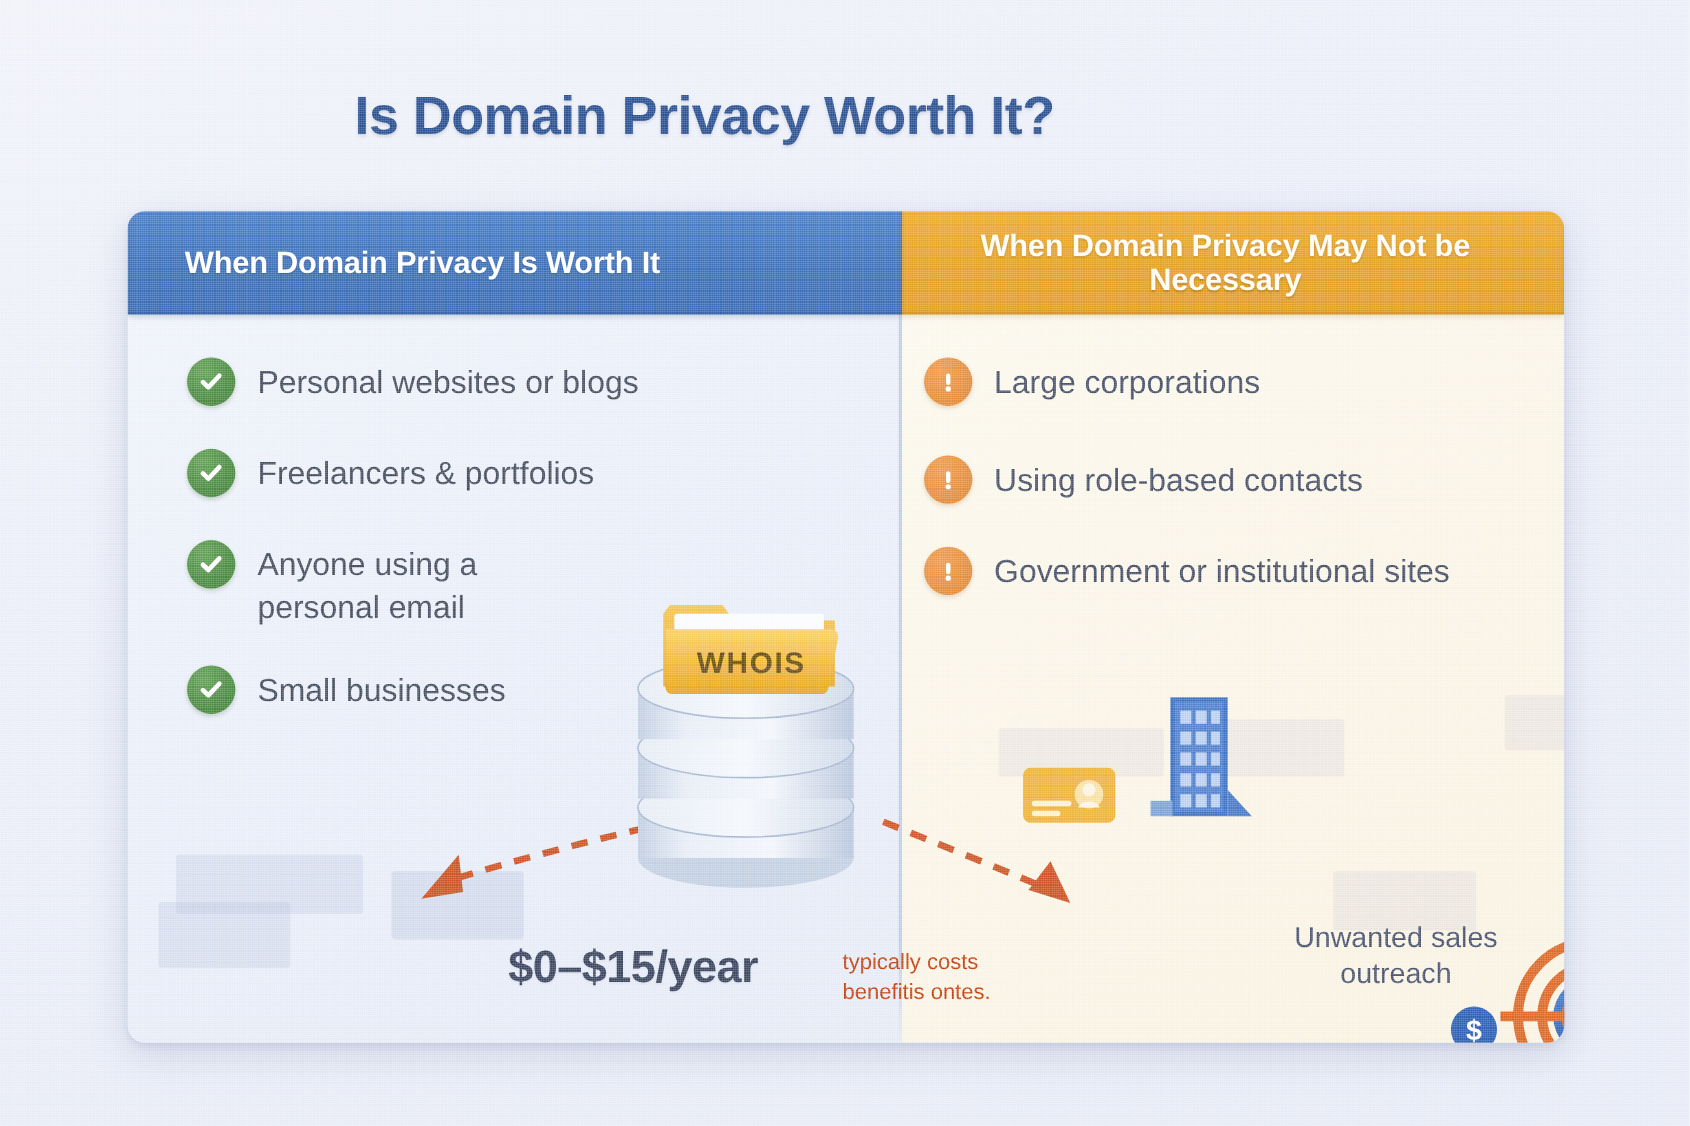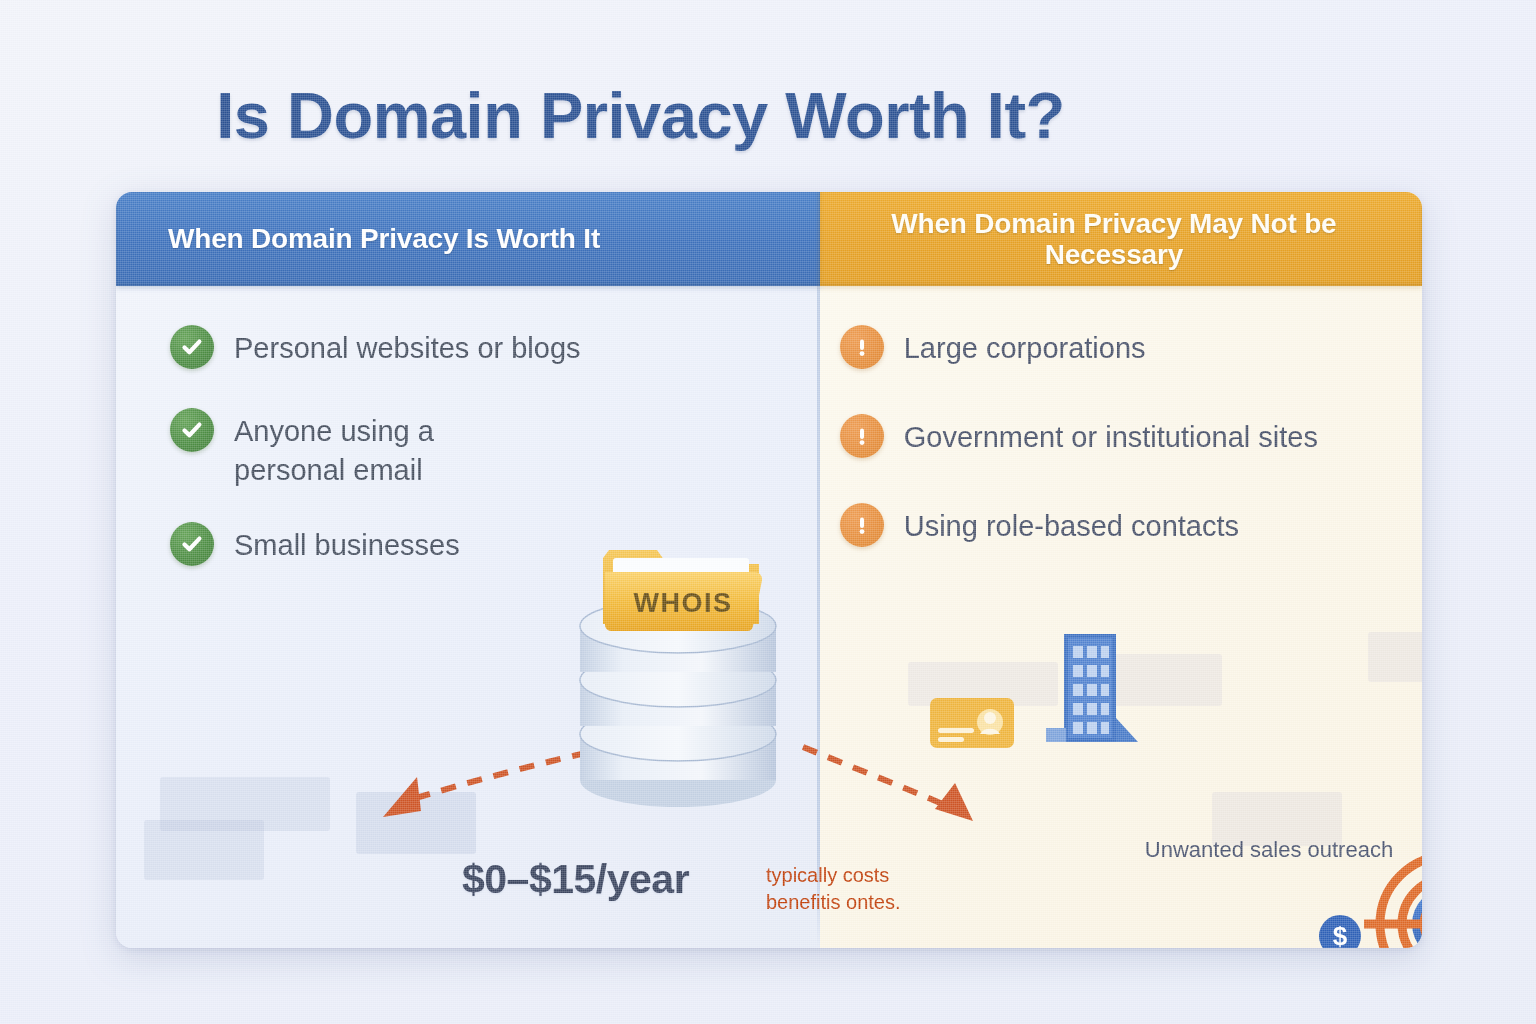--- a/index.html
+++ b/index.html
@@ -27,21 +27,21 @@
     z-index: 60;
   }
 
   
   .page-title {
     position: absolute;
     top: 78px;
     left: 0;
     width: 1281px;
     text-align: center;
-    font-size: 65px;
+    font-size: 49px;
     font-weight: bold;
     letter-spacing: -0.5px;
     color: #2c5293;
     text-shadow: 0 2px 3px rgba(120,135,170,0.30);
     z-index: 20;
   }
 
   
   .card {
     position: absolute;
@@ -189,21 +189,21 @@
     width: 170px;
     z-index: 14;
   }
 
   .outreach-label {
     position: absolute;
     left: 1134px;
     top: 836px;
     width: 270px;
     text-align: center;
-    font-size: 22px;
+    font-size: 26px;
     line-height: 1.28;
     color: #4a5470;
     z-index: 14;
   }
 
   
   .arrow-svg { position: absolute; z-index: 11; overflow: visible; }
 </style>
 </head>
 <body>
@@ -226,20 +226,28 @@
 
       <div class="list-item">
         <span class="bullet-icon ic-check">
           <svg width="26" height="26" viewBox="0 0 26 26">
               <path d="M5.5 13.4 L10.4 18.2 L20.4 7.6" stroke="#ffffff" stroke-width="4.2" fill="none" stroke-linecap="round" stroke-linejoin="round"></path>
             </svg>
         </span>
         <span class="item-text">Personal websites or blogs</span>
       </div>
 
+      <div class="list-item">
+        <span class="bullet-icon ic-check">
+          <svg width="26" height="26" viewBox="0 0 26 26">
+              <path d="M5.5 13.4 L10.4 18.2 L20.4 7.6" stroke="#ffffff" stroke-width="4.2" fill="none" stroke-linecap="round" stroke-linejoin="round"></path>
+            </svg>
+        </span>
+        <span class="item-text">Freelancers &amp; portfolios</span>
+      </div>
 
       <div class="list-item wide">
         <span class="bullet-icon ic-check">
           <svg width="26" height="26" viewBox="0 0 26 26">
               <path d="M5.5 13.4 L10.4 18.2 L20.4 7.6" stroke="#ffffff" stroke-width="4.2" fill="none" stroke-linecap="round" stroke-linejoin="round"></path>
             </svg>
         </span>
         <span class="item-text" style="max-width:215px">Anyone using a personal email</span>
       </div>
 
@@ -272,38 +280,38 @@
       <div class="list-item" style="margin-bottom:44px">
         <span class="bullet-icon ic-warn">
           <svg width="26" height="26" viewBox="0 0 26 26">
             <rect x="11" y="5.5" width="4" height="10.5" rx="2" fill="#ffffff"></rect>
             <circle cx="13" cy="19.6" r="2.4" fill="#ffffff"></circle>
           </svg>
         </span>
         <span class="item-text">Large corporations</span>
       </div>
 
-      <div class="list-item" style="margin-bottom:44px">
+      <div class="list-item">
         <span class="bullet-icon ic-warn">
           <svg width="26" height="26" viewBox="0 0 26 26">
             <rect x="11" y="5.5" width="4" height="10.5" rx="2" fill="#ffffff"></rect>
             <circle cx="13" cy="19.6" r="2.4" fill="#ffffff"></circle>
           </svg>
         </span>
-        <span class="item-text">Government or institutional sites</span>
-      </div>
-
-      <div class="list-item">
+        <span class="item-text">Using role-based contacts</span>
+      </div>
+
+      <div class="list-item" style="margin-bottom:44px">
         <span class="bullet-icon ic-warn">
           <svg width="26" height="26" viewBox="0 0 26 26">
             <rect x="11" y="5.5" width="4" height="10.5" rx="2" fill="#ffffff"></rect>
             <circle cx="13" cy="19.6" r="2.4" fill="#ffffff"></circle>
           </svg>
         </span>
-        <span class="item-text">Using role-based contacts</span>
+        <span class="item-text">Government or institutional sites</span>
       </div>
 
     </div>
 
     <div class="art" style="left:108px; top:500px; width:90px; height:62px;">
       <svg width="90" height="62" viewBox="0 0 90 62">
         <rect x="2" y="6" width="84" height="50" rx="7" fill="#f0b63f"></rect>
         <rect x="10" y="36" width="36" height="5" rx="2.5" fill="#fdf2d8"></rect>
         <rect x="10" y="45" width="26" height="5" rx="2.5" fill="#fdf2d8"></rect>
         <circle cx="62" cy="30" r="13" fill="#fbe3a5"></circle>

